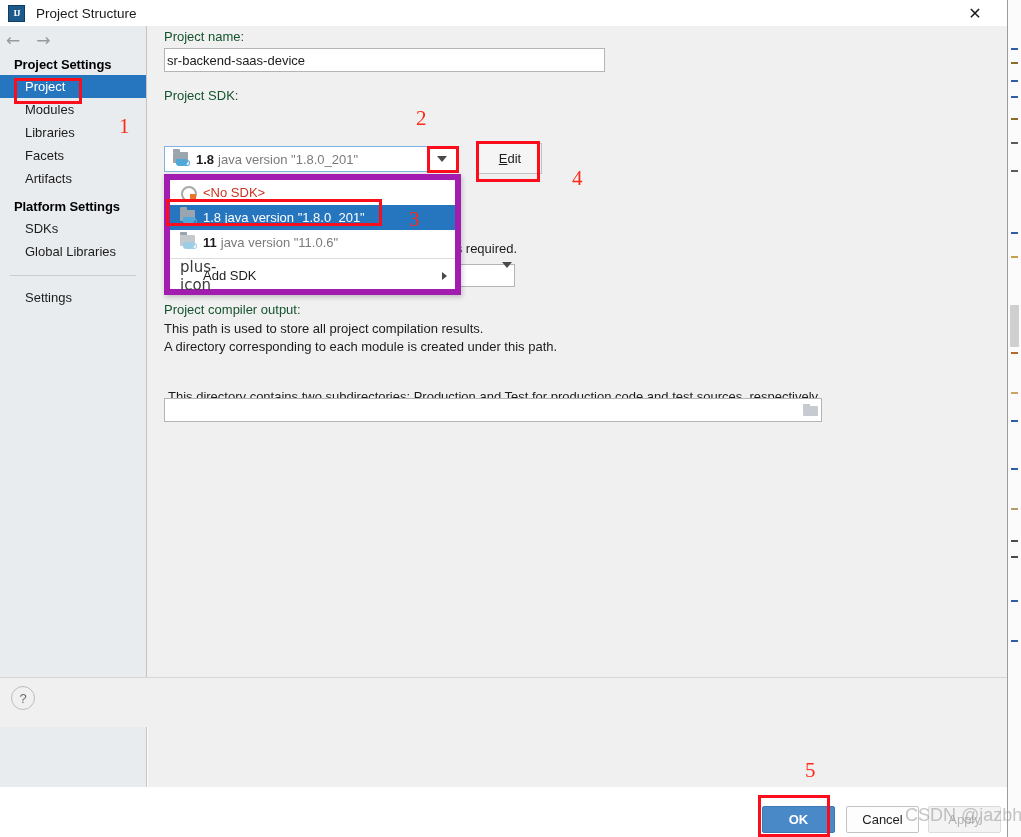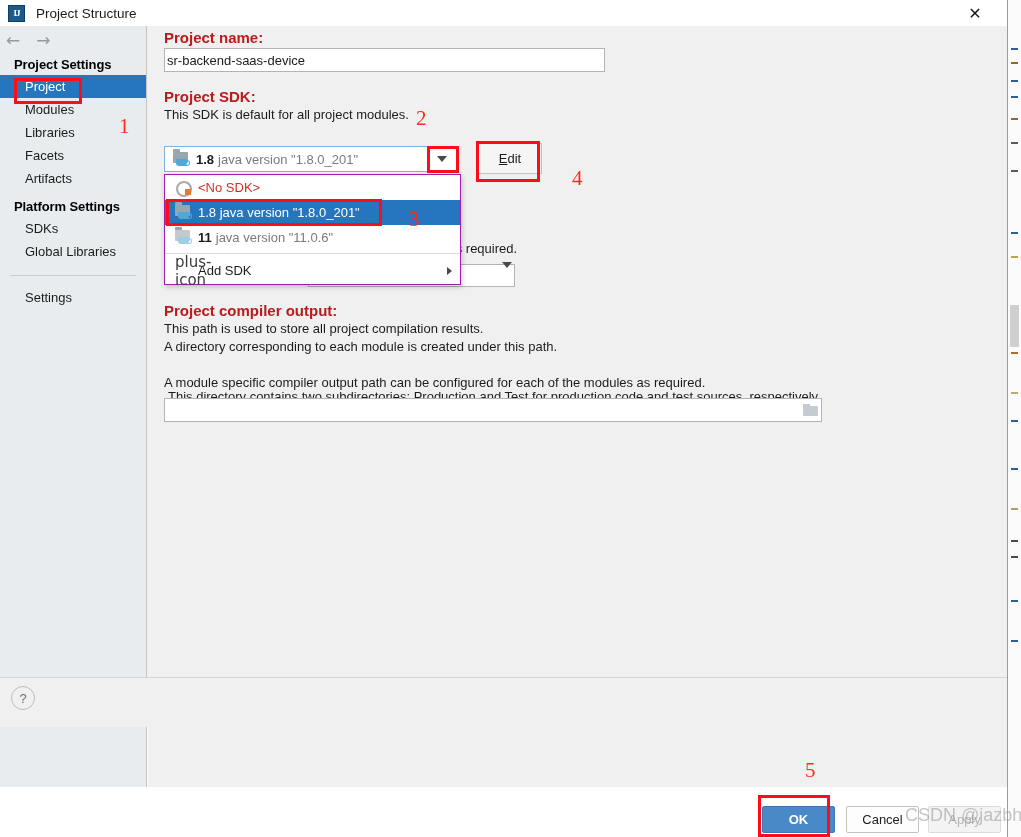--- a/index.html
+++ b/index.html
@@ -105,23 +105,23 @@
   }
 
   
   #content {
     position: absolute; left: 148px; top: 26px;
     width: 859px; height: 761px;
     background: #f0f0f0;
   }
 
   .lbl-bold {
-    font-weight: bold;
-    font-size: 15px;
-    color: #b91c1c;
+    font-weight: normal;
+    font-size: 13px;
+    color: #14532d;
   }
   .lbl-plain {
     font-size: 13px;
     color: #1c1c1c;
     white-space: nowrap;
   }
 
   .textfield {
     background: #ffffff;
     border: 1px solid #b4b4b4;
@@ -213,21 +213,21 @@
   }
 
   .sdk-ver { font-weight: bold; color: #1c1c1c; }
   .sdk-desc { color: #7a7a7a; margin-left: 4px; }
   .sdk-full { color: #1c1c1c; }
 
   
   #sdk-popup {
     position: absolute;
     background: #ffffff;
-    border: 1px solid #a21caf;
+    border: 6px solid #a21caf;
     box-shadow: 1px 2px 5px rgba(0,0,0,0.22);
     box-sizing: border-box;
     z-index: 40;
   }
   .popup-item {
     height: 25px;
     display: flex; align-items: center;
     padding-left: 10px;
     font-size: 13px;
     cursor: default;
@@ -424,21 +424,20 @@
     <div id="sidebar-divider"></div>
     <div class="nav-item">Settings</div>
   </div>
 
   <div id="content">
 
     <div class="lbl-bold" style="position:absolute;left:16px;top:3px;">Project name:</div>
     <div class="textfield" style="position:absolute;left:16px;top:22px;width:441px;height:24px;">sr-backend-saas-device</div>
 
     <div class="lbl-bold" style="position:absolute;left:16px;top:62px;">Project SDK:</div>
-    <div class="lbl-plain" style="position:absolute;left:16px;top:81px;">This SDK is default for all project modules.</div>
 
     <div class="combo" style="position:absolute;left:16px;top:120px;width:293px;height:26px;padding-left:8px;">
       <span class="sdk-icon">
         <span class="folder"></span>
           <span class="cup"></span>
       </span>
       <span class="sdk-ver">1.8</span>
       <span class="sdk-desc">java version "1.8.0_201"</span>
       <span class="combo-arrow">
           <span class="tri-down"></span>
@@ -451,21 +450,20 @@
 
     <div class="lbl-plain" style="position:absolute;left:161px;top:215px;">for each of the modules as required.</div>
     <div class="textfield" style="position:absolute;left:160px;top:238px;width:207px;height:23px;border-color:#b4b4b4;">
       <span style="margin-left:auto;"><span class="tri-down"></span></span>
     </div>
 
     <div class="lbl-bold" style="position:absolute;left:16px;top:276px;">Project compiler output:</div>
     <div class="lbl-plain" style="position:absolute;left:16px;top:295px;">This path is used to store all project compilation results.</div>
     <div class="lbl-plain" style="position:absolute;left:16px;top:313px;">A directory corresponding to each module is created under this path.</div>
     <div class="lbl-plain" style="position:absolute;left:20px;top:331px;margin-top:32px;">This directory contains two subdirectories: Production and Test for production code and test sources, respectively.</div>
-    <div class="lbl-plain" style="position:absolute;left:16px;top:349px;">A module specific compiler output path can be configured for each of the modules as required.</div>
 
     <div class="textfield" style="position:absolute;left:16px;top:347px;margin-top:25px;width:658px;height:24px;">
       <span></span>
       <span class="browse-folder">
         <span class="f2"></span>
           <span class="f1"></span>
       </span>
     </div>
 
   </div>

